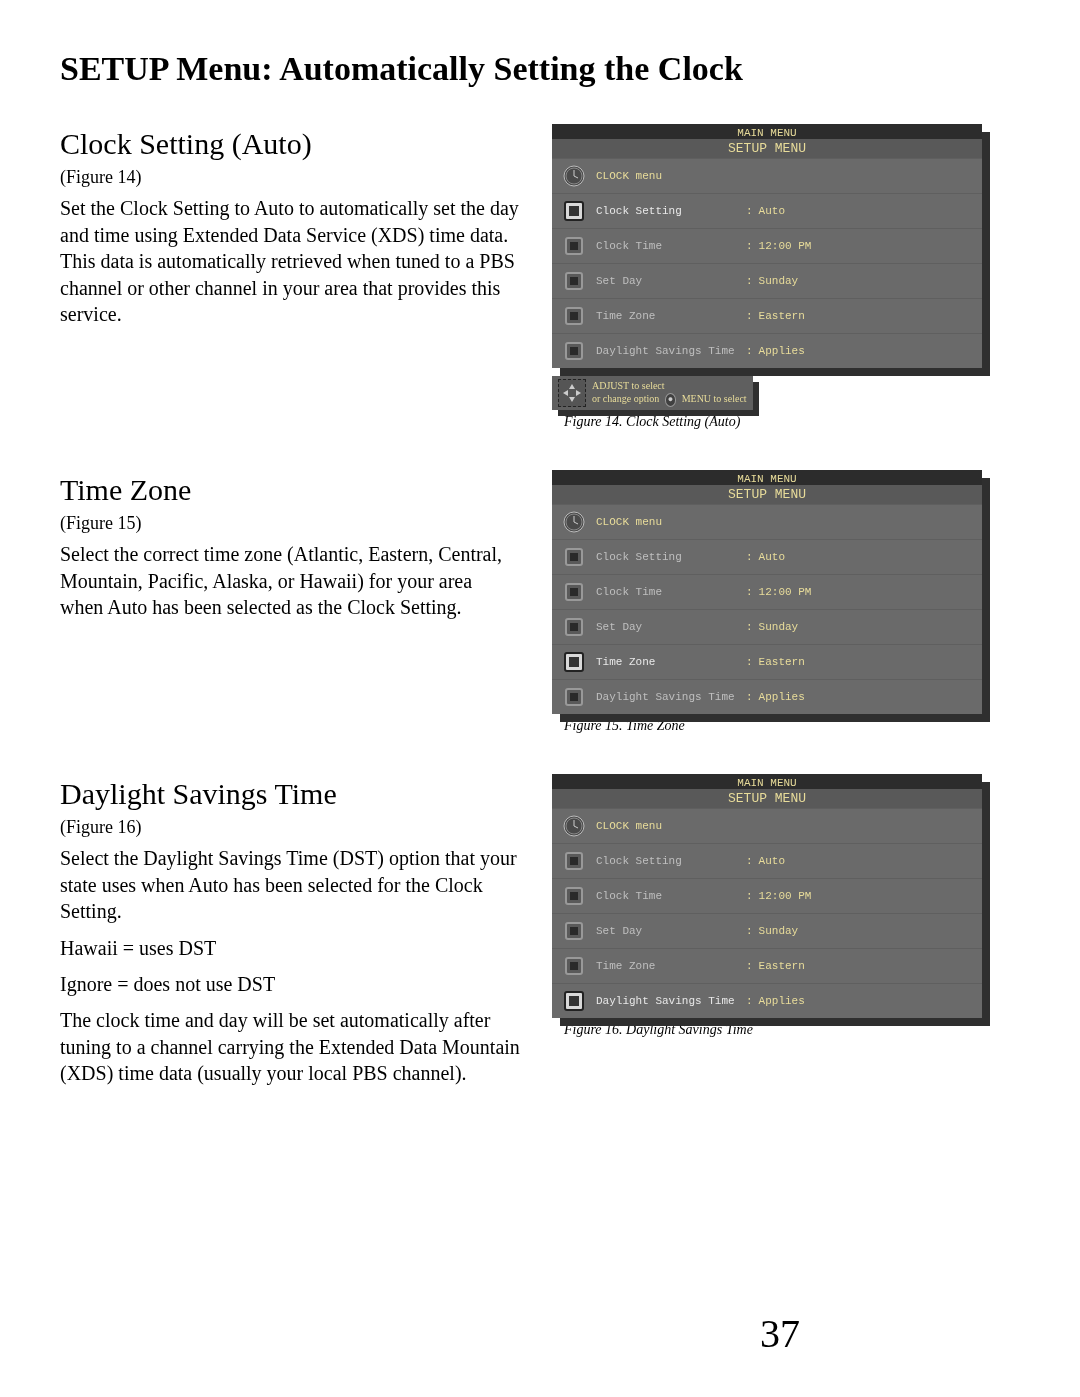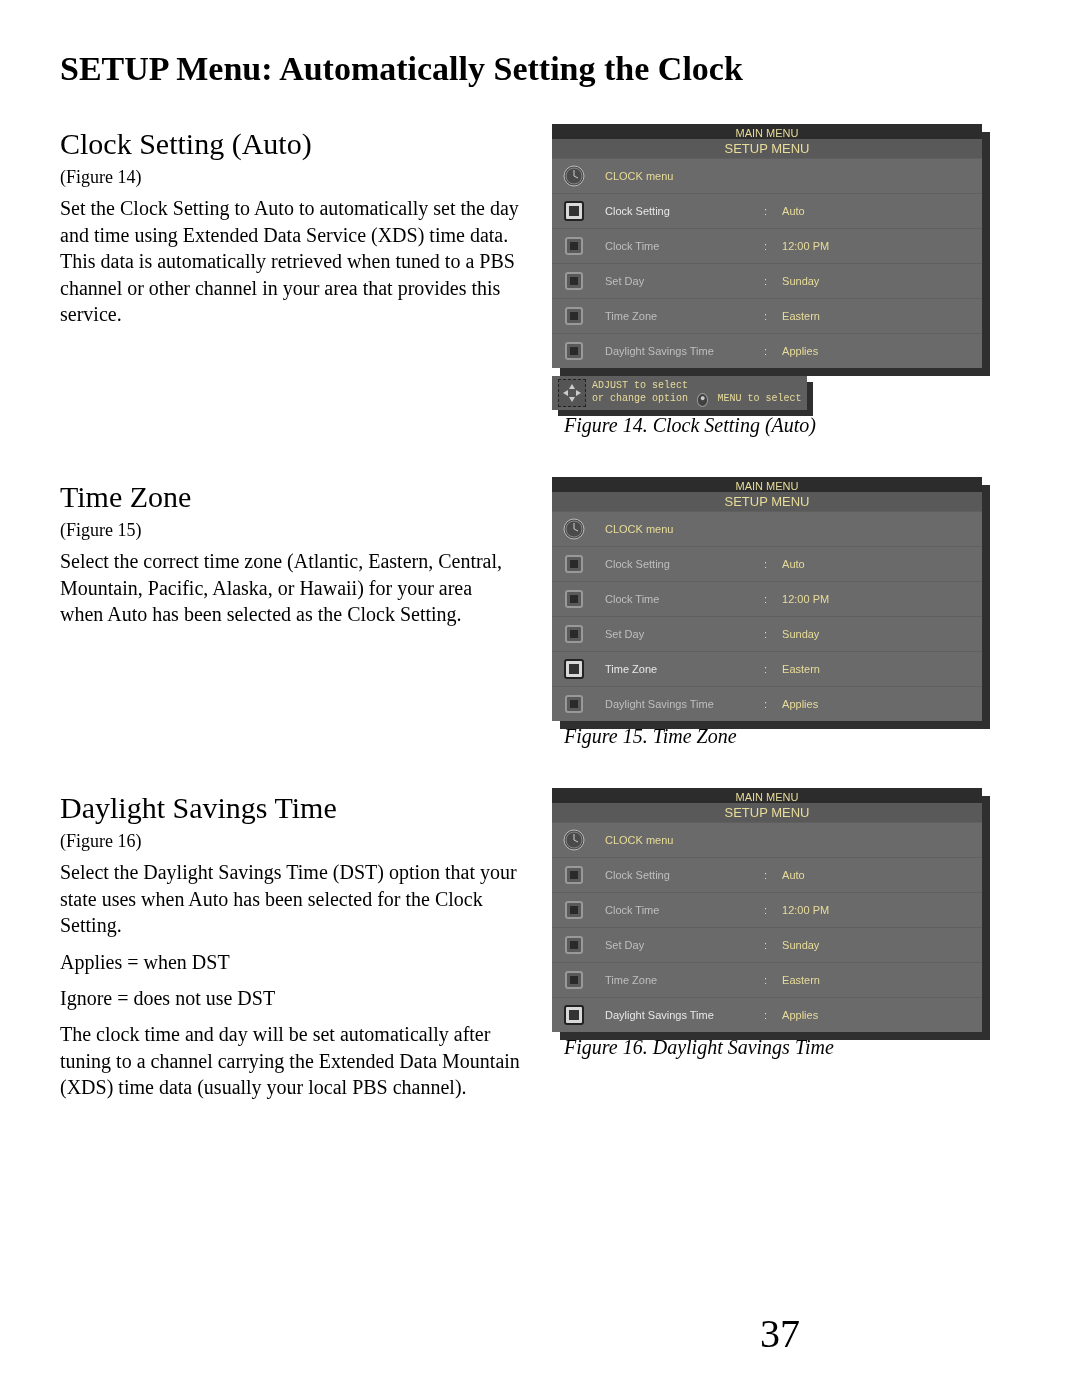--- a/index.html
+++ b/index.html
@@ -46,41 +46,41 @@
   }
   .section .right {
     flex: 1;
     display: flex;
     flex-direction: column;
     align-items: flex-start;
   }
   .caption {
     font-style: italic;
     font-family: Georgia, "Times New Roman", serif;
-    font-size: 20px;
+    font-size: 14px;
     margin-top: 4px;
     margin-left: 12px;
   }
   
   .osd-wrap {
     position: relative;
     width: 430px;
   }
   .osd-shadow {
     position: absolute;
     top: 8px;
     left: 8px;
     right: -8px;
     bottom: -8px;
     background: #2f2f2f;
   }
   .osd {
     position: relative;
     background: #6a6a6a;
-    font-family: Liberation Sans, sans-serif;
+    font-family: Liberation Mono, monospace;
     color: #ddd;
     font-size: 11px;
     box-sizing: border-box;
   }
   .osd-header {
     background: #2c2c2c;
     text-align: center;
     padding: 3px 0 0 0;
     font-size: 11px;
     color: #e8dc9a;
@@ -91,21 +91,20 @@
     color: #e8dc9a;
     padding: 2px 0;
     font-size: 13px;
   }
   .osd-row {
     display: flex;
     align-items: center;
     padding: 4px 10px;
     border-top: 1px solid rgba(0,0,0,0.1);
     min-height: 26px;
-    gap: 9px;
   }
   .osd-row.clockmenu .label {
     color: #e8dc9a;
   }
   .osd-icon {
     width: 24px;
     height: 24px;
     flex: 0 0 24px;
     margin-right: 10px;
     display: flex;
@@ -154,20 +153,21 @@
     margin-right: 6px;
     flex: 0 0 26px;
     border: 1px dashed #222;
     display: flex;
     align-items: center;
     justify-content: center;
     background: #555;
   }
   .osd-help .help-text {
     line-height: 1.3;
+    font-family: Liberation Serif, serif;
   }
   .osd-help .menu-pill {
     display: inline-flex;
     align-items: center;
     justify-content: center;
     padding: 0 2px;
     border: 1px solid #999;
     border-radius: 50%;
     font-size: 9px;
     margin: 0 3px;
@@ -383,21 +383,21 @@
       </div>
       <div class="caption">Figure 15.  Time Zone</div>
     </div>
   </div>
 
   <div class="section">
     <div class="left">
       <h2>Daylight Savings Time</h2>
       <div class="fig-ref">(Figure 16)</div>
       <p>Select the Daylight Savings Time (DST) option that your state uses when Auto has been selected for the Clock Setting.</p>
-      <p>Applies = when DST</p>
+      <p>Hawaii = uses DST</p>
       <p>Ignore = does not use DST</p>
       <p>The clock time and day will be set automatically after tuning to a channel carrying the Extended Data Mountain (XDS) time data (usually your local PBS channel).</p>
     </div>
     <div class="right">
       <div class="osd-wrap">
         <div class="osd-shadow"></div>
         <div class="osd">
           <div class="osd-header">
             <span>MAIN MENU</span>
             <span class="setup">SETUP MENU</span>

